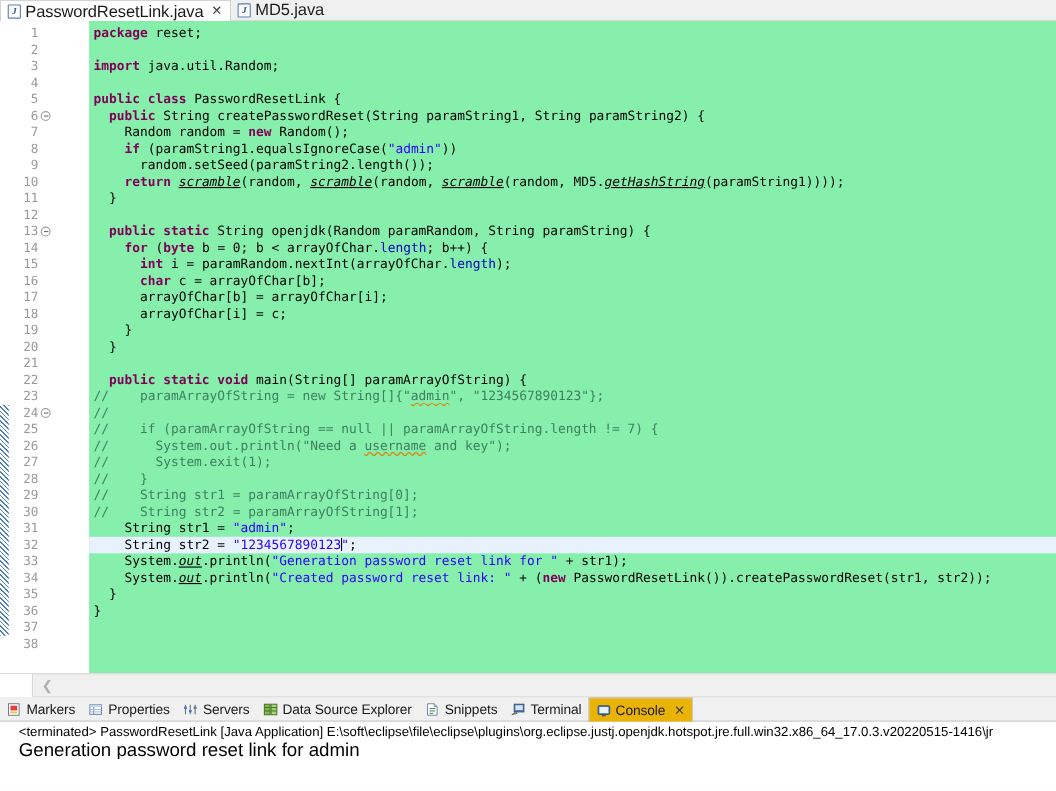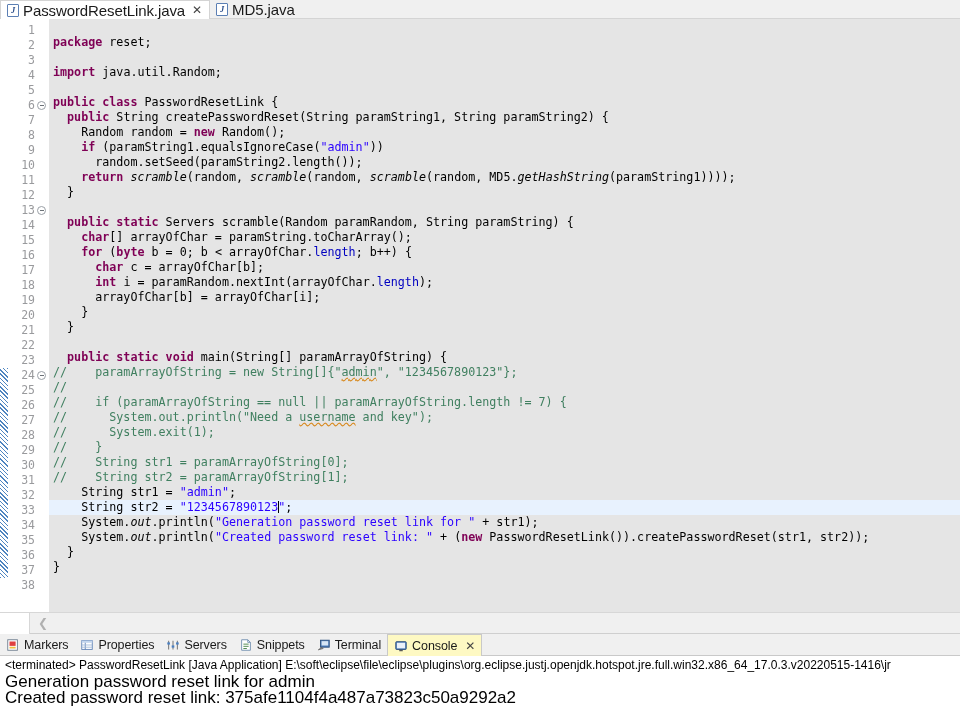--- a/index.html
+++ b/index.html
@@ -138,23 +138,24 @@
     content: "";
     position: absolute;
     left: 1.5px; top: 3px;
     width: 4px; height: 1px;
     background: #6b7177;
   }
 
   .code-col {
     flex: 1 1 auto;
     position: relative;
-    padding-top: 16px;
-    background: #e5e5e5;
+    padding-top: 4px;
+    background: #86efac;
     overflow: hidden;
+    margin-left: 32px;
   }
   .cline {
     height: 15px;
     line-height: 15px;
     white-space: pre;
     font-family: "DejaVu Sans Mono", monospace;
     font-size: 11.7px;
     color: #000000;
     padding-left: 4px;
     position: relative;
@@ -162,21 +163,21 @@
   .cline.hl {
     background: #e8f2fe;
     width: 927px;
   }
 
   
   .kw   { color: #7f0055; font-weight: bold; }
   .str  { color: #2a00ff; }
   .cmt  { color: #3f7f5f; }
   .fld  { color: #0000c0; }
-  .stat { font-style: italic; }
+  .stat { font-style: italic; text-decoration: underline; }
   .pln  { color: #000000; }
 
   .squig {
     text-decoration: underline;
     text-decoration-style: wavy;
     text-decoration-color: #d88a20;
     text-decoration-skip-ink: none;
   }
 
   .caret {
@@ -238,35 +239,35 @@
   .vtab {
     display: flex;
     align-items: center;
     gap: 4px;
     padding: 0 6px;
     white-space: nowrap;
     color: #1a1a1a;
     position: relative;
   }
   .vtab.active {
-    background: #fef9c3;
+    background: #eab308;
     border-top: 1px solid #c9c9c9;
     border-left: 1px solid #c9c9c9;
     border-right: 1px solid #c9c9c9;
     z-index: 2;
   }
   .vtab .vlabel { font-size: 12.5px; letter-spacing: -0.1px; }
   .vtab .vclose { font-size: 12px; color: #444; margin-left: 4px; }
 
   .ic { width: 14px; height: 14px; flex: 0 0 14px; display: block; }
 
   .console-area {
     flex: 1 1 auto;
     background: #ffffff;
-    padding: 1px 0 0 4px;
+    padding: 1px 0 0 16px;
     overflow: hidden;
   }
   .console-line {
     font-family: Liberation Sans, sans-serif;
     font-size: 17px;
     line-height: 16px;
     white-space: pre;
     color: #000000;
     padding-left: 1px;
     overflow: hidden;
@@ -391,26 +392,26 @@
         <div class="cline"><span class="kw">import </span><span class="pln">java.util.Random;</span></div>
         <div class="cline"></div>
         <div class="cline"><span class="kw">public class </span><span class="pln">PasswordResetLink {</span></div>
         <div class="cline"><span class="pln">  </span><span class="kw">public </span><span class="pln">String createPasswordReset(String paramString1, String paramString2) {</span></div>
         <div class="cline"><span class="pln">    Random random = </span><span class="kw">new </span><span class="pln">Random();</span></div>
         <div class="cline"><span class="pln">    </span><span class="kw">if </span><span class="pln">(paramString1.equalsIgnoreCase(</span><span class="str">"admin"</span><span class="pln">))</span></div>
         <div class="cline"><span class="pln">      random.setSeed(paramString2.length());</span></div>
         <div class="cline"><span class="pln">    </span><span class="kw">return </span><span class="stat">scramble</span><span class="pln">(random, </span><span class="stat">scramble</span><span class="pln">(random, </span><span class="stat">scramble</span><span class="pln">(random, MD5.</span><span class="stat">getHashString</span><span class="pln">(paramString1))));</span></div>
         <div class="cline"><span class="pln">  }</span></div>
         <div class="cline"></div>
-        <div class="cline"><span class="pln">  </span><span class="kw">public static </span><span class="pln">Servers scramble(Random paramRandom, String paramString) {</span></div>
-        <div class="cline"><span class="pln">    </span><span class="kw">char</span><span class="pln">[] arrayOfChar = paramString.toCharArray();</span></div>
+        <div class="cline"><span class="pln">  </span><span class="kw">public static </span><span class="pln">String openjdk(Random paramRandom, String paramString) {</span></div>
         <div class="cline"><span class="pln">    </span><span class="kw">for </span><span class="pln">(</span><span class="kw">byte </span><span class="pln">b = 0; b &lt; arrayOfChar.</span><span class="fld">length</span><span class="pln">; b++) {</span></div>
+        <div class="cline"><span class="pln">      </span><span class="kw">int </span><span class="pln">i = paramRandom.nextInt(arrayOfChar.</span><span class="fld">length</span><span class="pln">);</span></div>
         <div class="cline"><span class="pln">      </span><span class="kw">char </span><span class="pln">c = arrayOfChar[b];</span></div>
-        <div class="cline"><span class="pln">      </span><span class="kw">int </span><span class="pln">i = paramRandom.nextInt(arrayOfChar.</span><span class="fld">length</span><span class="pln">);</span></div>
         <div class="cline"><span class="pln">      arrayOfChar[b] = arrayOfChar[i];</span></div>
+        <div class="cline"><span class="pln">      arrayOfChar[i] = c;</span></div>
         <div class="cline"><span class="pln">    }</span></div>
         <div class="cline"><span class="pln">  }</span></div>
         <div class="cline"></div>
         <div class="cline"><span class="pln">  </span><span class="kw">public static void </span><span class="pln">main(String[] paramArrayOfString) {</span></div>
         <div class="cline"><span class="cmt">//    paramArrayOfString = new String[]{"</span><span class="cmt squig">admin</span><span class="cmt">", "1234567890123"};</span></div>
         <div class="cline"><span class="cmt">//</span></div>
         <div class="cline"><span class="cmt">//    if (paramArrayOfString == null || paramArrayOfString.length != 7) {</span></div>
         <div class="cline"><span class="cmt">//      System.out.println("Need a </span><span class="cmt squig">username</span><span class="cmt"> and key");</span></div>
         <div class="cline"><span class="cmt">//      System.exit(1);</span></div>
         <div class="cline"><span class="cmt">//    }</span></div>
@@ -456,20 +457,31 @@
             <line x1="8" y1="3" x2="8" y2="13" stroke="#7a7a7a" stroke-width="1.2"></line>
             <line x1="13" y1="3" x2="13" y2="13" stroke="#7a7a7a" stroke-width="1.2"></line>
             <rect x="1.5" y="5" width="3" height="2.5" fill="#4a7fc1"></rect>
             <rect x="6.5" y="8.5" width="3" height="2.5" fill="#4a7fc1"></rect>
             <rect x="11.5" y="5" width="3" height="2.5" fill="#4a7fc1"></rect>
           </svg>
           <span class="vlabel">Servers</span>
         </div>
         <div class="vtab">
           <svg class="ic" viewBox="0 0 16 16">
+            <rect x="1.5" y="2.5" width="6" height="11" fill="#7db84a" stroke="#44702a"></rect>
+            <rect x="8.5" y="2.5" width="6" height="11" fill="#a6d472" stroke="#44702a"></rect>
+            <line x1="1.5" y1="6" x2="7.5" y2="6" stroke="#44702a"></line>
+            <line x1="1.5" y1="9.5" x2="7.5" y2="9.5" stroke="#44702a"></line>
+            <line x1="8.5" y1="6" x2="14.5" y2="6" stroke="#44702a"></line>
+            <line x1="8.5" y1="9.5" x2="14.5" y2="9.5" stroke="#44702a"></line>
+          </svg>
+          <span class="vlabel">Data Source Explorer</span>
+        </div>
+        <div class="vtab">
+          <svg class="ic" viewBox="0 0 16 16">
             <path d="M3 2 h7 l3 3 v9 h-10 z" fill="#fff" stroke="#6b8aad"></path>
             <path d="M10 2 v3 h3" fill="none" stroke="#6b8aad"></path>
             <line x1="5" y1="7" x2="11" y2="7" stroke="#3f7f3f"></line>
             <line x1="5" y1="9.5" x2="11" y2="9.5" stroke="#3f7f3f"></line>
             <line x1="5" y1="12" x2="9" y2="12" stroke="#3f7f3f"></line>
           </svg>
           <span class="vlabel">Snippets</span>
         </div>
         <div class="vtab">
           <svg class="ic" viewBox="0 0 16 16">
@@ -485,17 +497,16 @@
             <rect x="3.3" y="4.3" width="9.4" height="6.4" fill="#eaf1fa"></rect>
             <rect x="6" y="12.5" width="4" height="1.5" fill="#5a5a5a"></rect>
           </svg>
           <span class="vlabel">Console</span>
           <span class="vclose">✕</span>
         </div>
       </div>
     <div class="console-area">
       <div class="console-line meta">&lt;terminated&gt; PasswordResetLink [Java Application] E:\soft\eclipse\file\eclipse\plugins\org.eclipse.justj.openjdk.hotspot.jre.full.win32.x86_64_17.0.3.v20220515-1416\jr</div>
       <div class="console-line">Generation password reset link for admin</div>
-      <div class="console-line">Created password reset link: 375afe1104f4a487a73823c50a9292a2</div>
     </div>
   </div>
 
 </div>
 
 </body></html>

